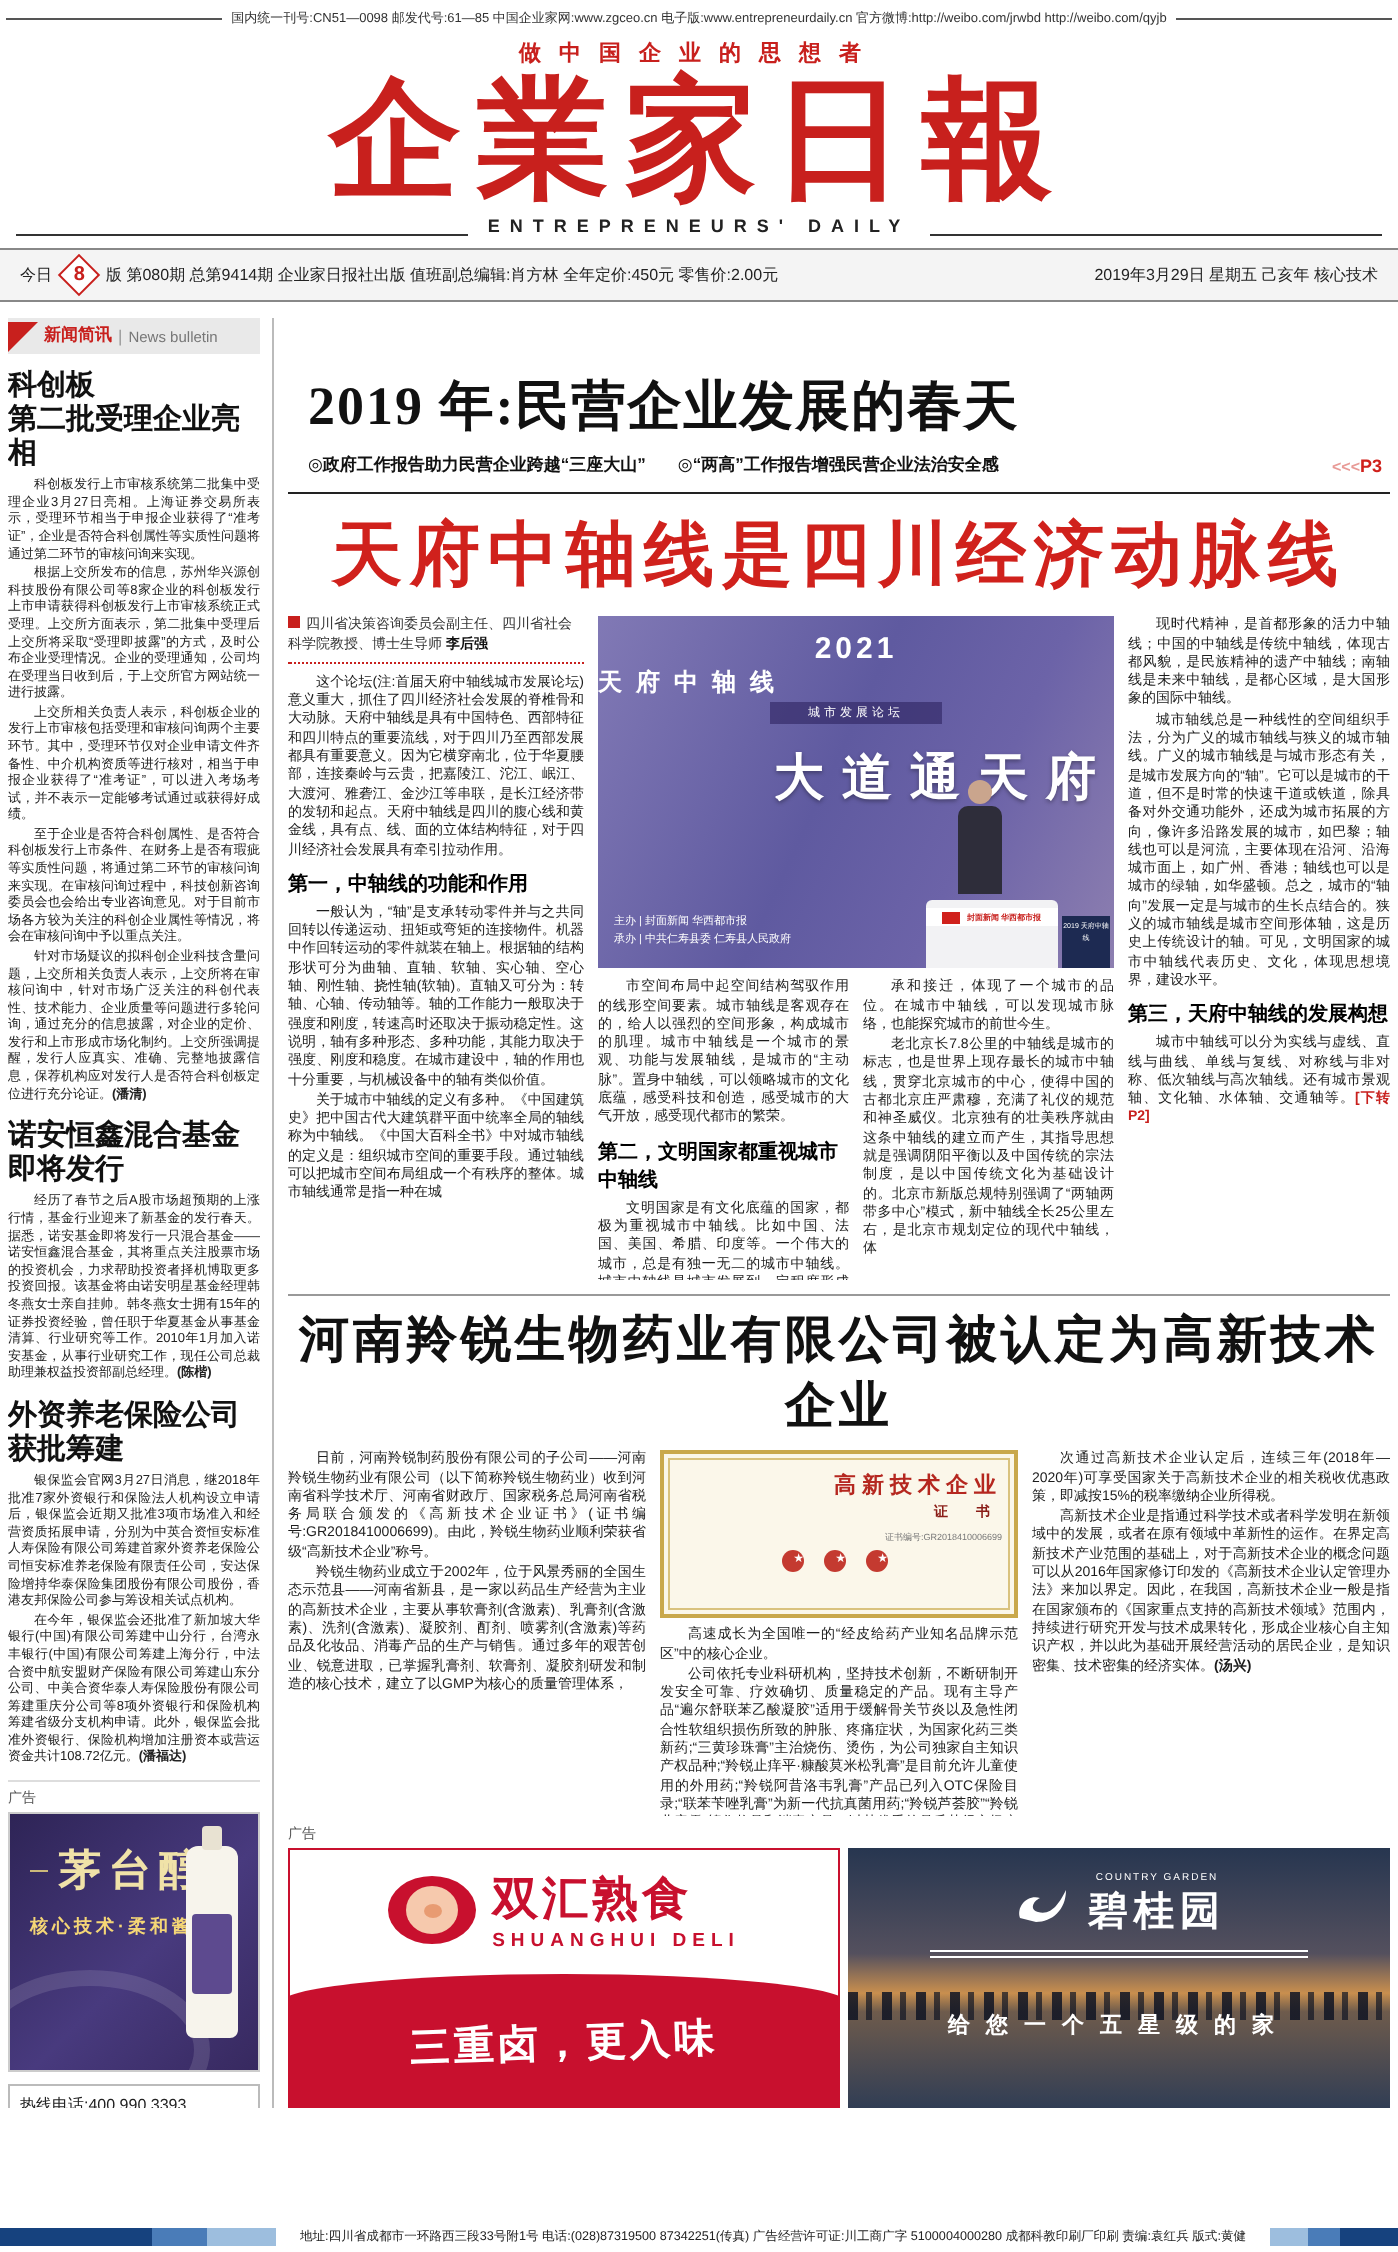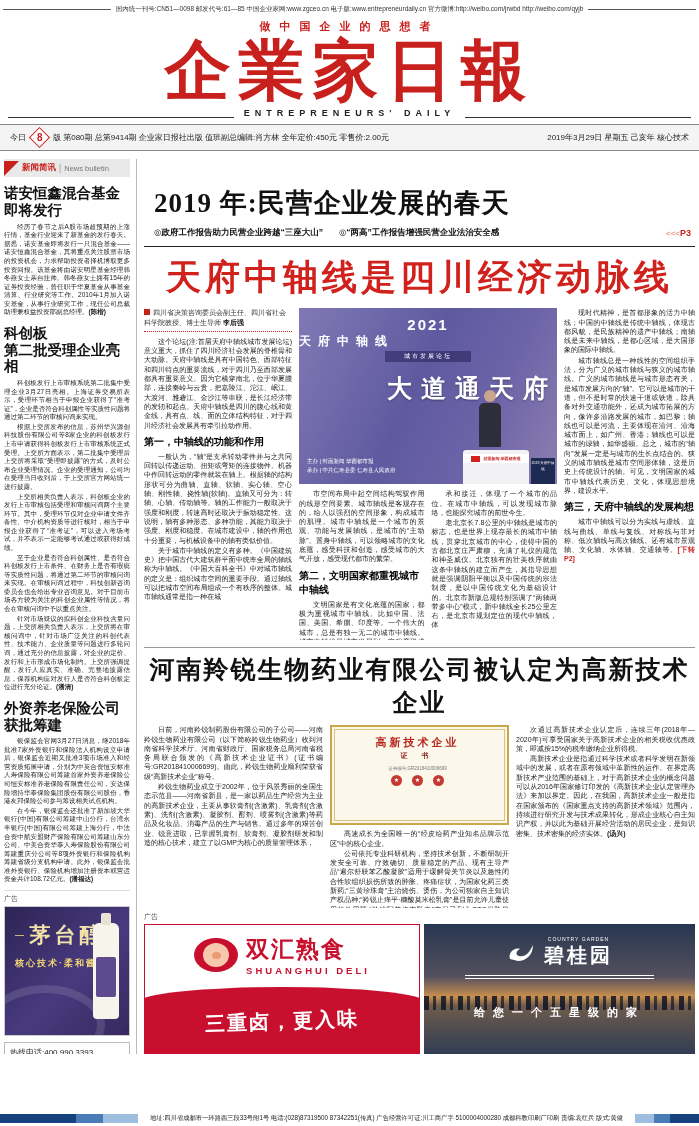--- a/index.html
+++ b/index.html
@@ -96,21 +96,21 @@
   .pod-sign { position:absolute; right:2px; bottom:0; width:24px; height:26px; background:#1d2a52; color:#fff; font-size:3.5px; text-align:center; padding-top:3px; line-height:1.5; }
   .mid-cols { display:flex; gap:7px; }
   .m-col2, .m-col3 { flex:1; }
 
   .divider { border-top:1px solid #999; margin:7px 0 5px 0; }
 
   
   .a2-head { text-align:center; font-family:"Liberation Serif",serif; font-size:25px; font-weight:900; color:#111; letter-spacing:2px; }
   .a2-body { display:flex; gap:7px; height:183px; overflow:hidden; margin-top:6px; }
   .a2-col { flex:1; }
-  .cert { height:100px; background:#fbf7ea; border:2px solid #c9a84c; position:relative; margin-bottom:4px; padding:8px 6px 0 2px; text-align:center; }
+  .cert { height:84px; background:#fbf7ea; border:2px solid #c9a84c; position:relative; margin-bottom:4px; padding:8px 6px 0 2px; text-align:right; }
   .cert::before { content:""; position:absolute; inset:2px; border:1px solid #d9c27e; }
   .cert-t1 { font-family:"Liberation Serif",serif; font-size:11px; font-weight:900; color:#b5271f; letter-spacing:3px; position:relative; }
   .cert-t2 { font-size:7px; color:#8a1d17; letter-spacing:6px; font-weight:bold; position:relative; margin-top:1px; }
   .cert-no { font-size:4.5px; color:#777; margin-top:5px; position:relative; }
   .cert-seals { position:relative; display:flex; justify-content:center; gap:10px; margin-top:4px; }
   .seal { width:11px; height:11px; border-radius:50%; background:#c43a30; color:#fff; font-size:6px; line-height:11px; }
 
   
   .ads-label { font-size:7px; color:#555; margin:4px 0 2px 0; }
   .ads-grid { display:grid; grid-template-columns:276px 1fr; grid-template-rows:132px 112px; gap:4px; }
@@ -184,31 +184,31 @@
 
   <div class="sidebar">
     <div class="sb-header">
       <span class="sb-tri"></span>
       <span class="cn">新闻简讯</span>
       <span class="bar">|</span>
       <span class="en">News bulletin</span>
     </div>
 
     <div class="sb-art">
-      <h3><span>诺安恒鑫混合基金</span><br><span>即将发行</span></h3>
-      <p class="sb-p"><span>经历了春节之后A股市场超预期的上涨行情，基金行业迎来了新基金的发行春天。据悉，诺安基金即将发行一只混合基金——诺安恒鑫混合基金，其将重点关注股票市场的投资机会，力求帮助投资者择机博取更多投资回报。该基金将由诺安明星基金经理韩冬燕女士亲自挂帅。韩冬燕女士拥有15年的证券投资经验，曾任职于华夏基金从事基金清算、行业研究等工作。2010年1月加入诺安基金，从事行业研究工作，现任公司总裁助理兼权益投资部副总经理。</span><b class="sign">(陈楷)</b></p>
-    </div>
-
-    <div class="sb-art">
       <h3><span>科创板</span><br><span>第二批受理企业亮相</span></h3>
       <p class="sb-p">科创板发行上市审核系统第二批集中受理企业3月27日亮相。上海证券交易所表示，受理环节相当于申报企业获得了“准考证”，企业是否符合科创属性等实质性问题将通过第二环节的审核问询来实现。</p>
       <p class="sb-p">根据上交所发布的信息，苏州华兴源创科技股份有限公司等8家企业的科创板发行上市申请获得科创板发行上市审核系统正式受理。上交所方面表示，第二批集中受理后上交所将采取“受理即披露”的方式，及时公布企业受理情况。企业的受理通知，公司均在受理当日收到后，于上交所官方网站统一进行披露。</p>
       <p class="sb-p">上交所相关负责人表示，科创板企业的发行上市审核包括受理和审核问询两个主要环节。其中，受理环节仅对企业申请文件齐备性、中介机构资质等进行核对，相当于申报企业获得了“准考证”，可以进入考场考试，并不表示一定能够考试通过或获得好成绩。</p>
       <p class="sb-p">至于企业是否符合科创属性、是否符合科创板发行上市条件、在财务上是否有瑕疵等实质性问题，将通过第二环节的审核问询来实现。在审核问询过程中，科技创新咨询委员会也会给出专业咨询意见。对于目前市场各方较为关注的科创企业属性等情况，将会在审核问询中予以重点关注。</p>
       <p class="sb-p"><span>针对市场疑议的拟科创企业科技含量问题，上交所相关负责人表示，上交所将在审核问询中，针对市场广泛关注的科创代表性、技术能力、企业质量等问题进行多轮问询，通过充分的信息披露，对企业的定价、发行和上市形成市场化制约。上交所强调提醒，发行人应真实、准确、完整地披露信息，保荐机构应对发行人是否符合科创板定位进行充分论证。</span><b class="sign">(潘清)</b></p>
+    </div>
+
+    <div class="sb-art">
+      <h3><span>诺安恒鑫混合基金</span><br><span>即将发行</span></h3>
+      <p class="sb-p"><span>经历了春节之后A股市场超预期的上涨行情，基金行业迎来了新基金的发行春天。据悉，诺安基金即将发行一只混合基金——诺安恒鑫混合基金，其将重点关注股票市场的投资机会，力求帮助投资者择机博取更多投资回报。该基金将由诺安明星基金经理韩冬燕女士亲自挂帅。韩冬燕女士拥有15年的证券投资经验，曾任职于华夏基金从事基金清算、行业研究等工作。2010年1月加入诺安基金，从事行业研究工作，现任公司总裁助理兼权益投资部副总经理。</span><b class="sign">(陈楷)</b></p>
     </div>
 
     <div class="sb-art">
       <h3><span>外资养老保险公司</span><br><span>获批筹建</span></h3>
       <p class="sb-p">银保监会官网3月27日消息，继2018年批准7家外资银行和保险法人机构设立申请后，银保监会近期又批准3项市场准入和经营资质拓展申请，分别为中英合资恒安标准人寿保险有限公司筹建首家外资养老保险公司恒安标准养老保险有限责任公司，安达保险增持华泰保险集团股份有限公司股份，香港友邦保险公司参与筹设相关试点机构。</p>
       <p class="sb-p"><span>在今年，银保监会还批准了新加坡大华银行(中国)有限公司筹建中山分行，台湾永丰银行(中国)有限公司筹建上海分行，中法合资中航安盟财产保险有限公司筹建山东分公司、中美合资华泰人寿保险股份有限公司筹建重庆分公司等8项外资银行和保险机构筹建省级分支机构申请。此外，银保监会批准外资银行、保险机构增加注册资本或营运资金共计108.72亿元。</span><b class="sign">(潘福达)</b></p>
     </div>
 
     <div class="ad-label">广告</div>
     <div class="maotai">

